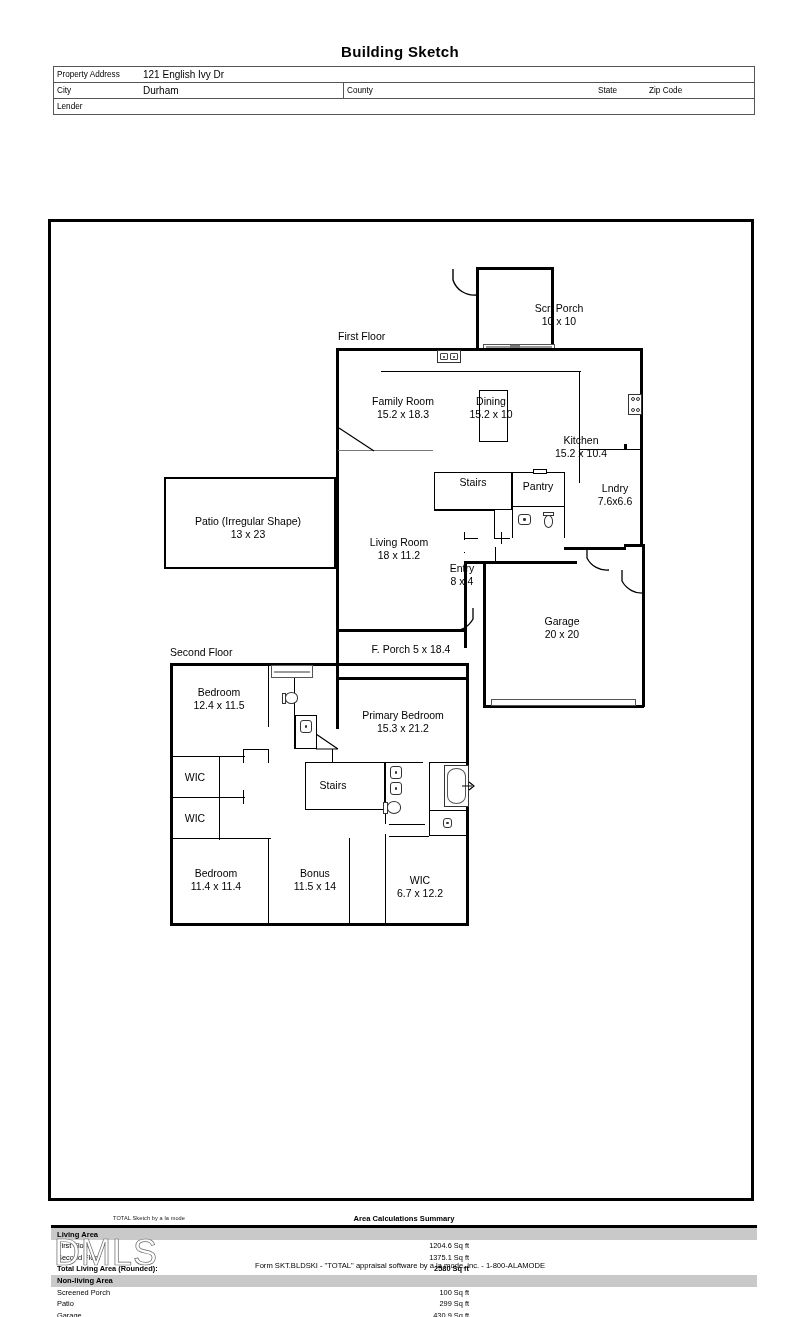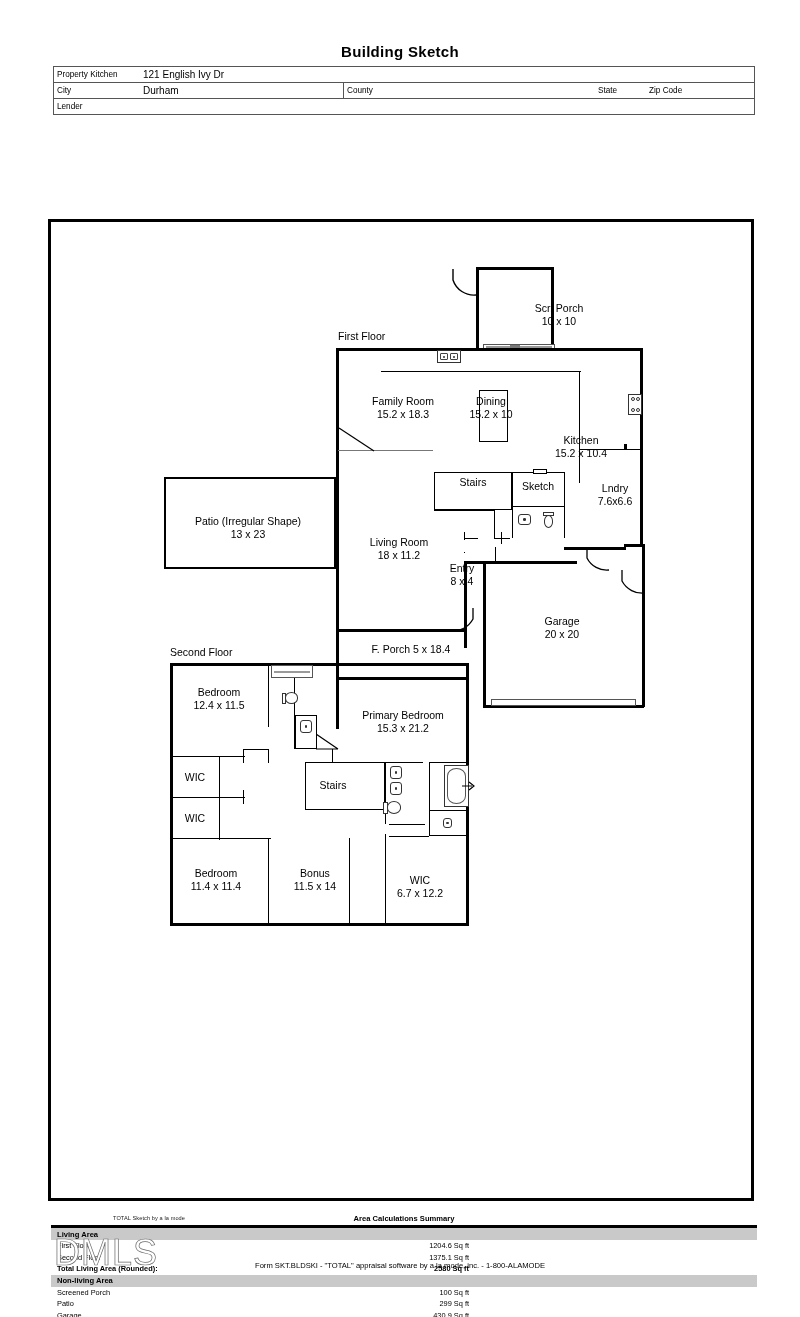--- a/index.html
+++ b/index.html
@@ -199,21 +199,21 @@
   }
 </style>
 </head>
 <body>
 
 <div id="doc-title">Building Sketch</div>
 
 <table id="header-table">
   <tbody>
   <tr>
-    <td class="hdr-label noborder-r">Property Kitchen</td>
+    <td class="hdr-label noborder-r">Property Address</td>
     <td class="hdr-value noborder-l" colspan="5">121 English Ivy Dr</td>
   </tr>
   <tr>
     <td class="hdr-label noborder-r">City</td>
     <td class="hdr-value noborder-l" style="width:200px">Durham</td>
     <td class="hdr-mini" style="width:60px;border-left:none;border-right:none;">County</td>
     <td class="hdr-value" style="width:180px;border-left:none;border-right:none;"></td>
     <td class="hdr-mini" style="width:48px;border-left:none;border-right:none;margin-top:48px;">State</td>
     <td class="hdr-mini" style="border-left:none;">Zip Code</td>
   </tr>
@@ -340,21 +340,21 @@
       <span>15.2 x 10</span>
     </div>
     <div class="lbl" style="left:530px; top:212px;">
       <span>Kitchen</span><br>
       <span>15.2 x 10.4</span>
     </div>
     <div class="lbl" style="left:564px; top:260px;">
       <span>Lndry</span><br>
       <span>7.6x6.6</span>
     </div>
-    <div class="lbl" style="left:487px; top:258px;">Sketch</div>
+    <div class="lbl" style="left:487px; top:258px;">Pantry</div>
     <div class="lbl" style="left:422px; top:254px;">Stairs</div>
     <div class="lbl" style="left:348px; top:306px;margin-top:8px;">
       <span>Living Room</span><br>
       <span>18 x 11.2</span>
     </div>
     <div class="lbl" style="left:411px; top:340px;">
       <span>Entry</span><br>
       <span>8 x 4</span>
     </div>
     <div class="lbl" style="left:360px; top:421px;">F. Porch 5 x 18.4</div>

